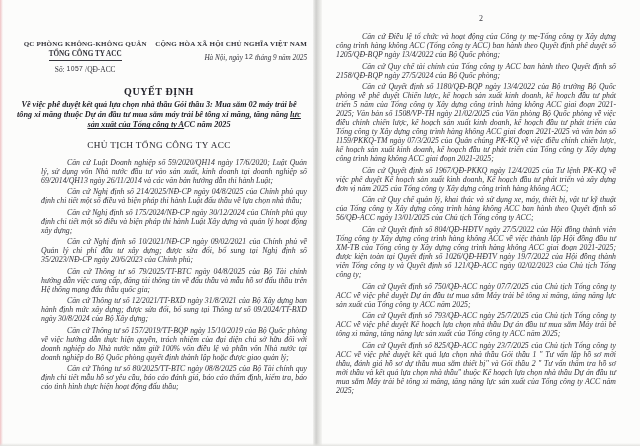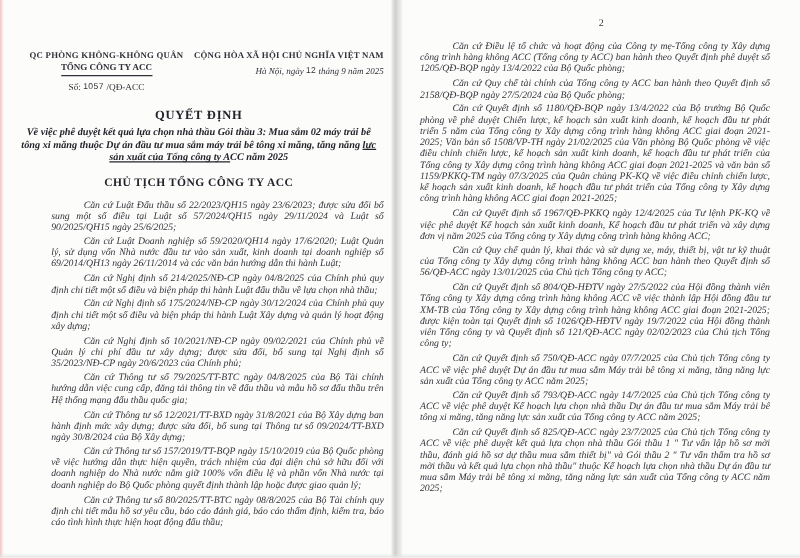--- a/index.html
+++ b/index.html
@@ -44,21 +44,21 @@
     font-family:"Liberation Sans", sans-serif;
     font-style:normal;font-size:6.8px;letter-spacing:.4px;position:relative;top:-1px;
   }
 
   
   .title-block{text-align:center;margin:12px 10px 0 12px;}
   .decision-heading{font-size:10px;font-weight:bold;letter-spacing:.6px;color:#23232b;}
   .decision-subtitle{
     font-size:8.2px;font-weight:bold;line-height:10.2px;margin-top:3px;color:#23232b;font-style:italic;
   }
-  .authority-line{font-size:9.2px;font-weight:bold;letter-spacing:.4px;margin-top:9px;color:#23232b;}
+  .authority-line{font-size:9.2px;font-weight:normal;letter-spacing:.4px;margin-top:9px;color:#23232b;}
 
   
   .body-col{font-style:italic;font-size:7.8px;line-height:9.05px;text-align:justify;}
   .page-left .body-col{margin:8px 6px 0 38px;}
   .page-right .body-col{margin:9px 24px 0 14px;}
   .body-col p{margin:0 0 2.4px 0;text-indent:26px;}
 
   .page-number{
     text-align:center;font-size:8px;margin-top:14px;font-style:normal;color:#3a3a42;
   }
@@ -94,21 +94,20 @@
 
     <div class="title-block">
       <div class="decision-heading">QUYẾT ĐỊNH</div>
       <div class="decision-subtitle">
         <span>Về việc phê duyệt kết quả lựa chọn nhà thầu Gói thầu 3: Mua sắm 02 máy trải bê tông xi măng thuộc Dự án đầu tư mua sắm máy trải bê tông xi măng, tăng năng </span><span class="u">lực sản xuất của Tổng công ty A</span><span>CC năm 2025</span>
       </div>
       <div class="authority-line">CHỦ TỊCH TỔNG CÔNG TY ACC</div>
     </div>
 
     <div class="body-col">
-        <p>Căn cứ Luật Đấu thầu số 22/2023/QH15 ngày 23/6/2023; được sửa đổi bổ sung một số điều tại Luật số 57/2024/QH15 ngày 29/11/2024 và Luật số 90/2025/QH15 ngày 25/6/2025;</p>
         <p>Căn cứ Luật Doanh nghiệp số 59/2020/QH14 ngày 17/6/2020; Luật Quản lý, sử dụng vốn Nhà nước đầu tư vào sản xuất, kinh doanh tại doanh nghiệp số 69/2014/QH13 ngày 26/11/2014 và các văn bản hướng dẫn thi hành Luật;</p>
         <p>Căn cứ Nghị định số 214/2025/NĐ-CP ngày 04/8/2025 của Chính phủ quy định chi tiết một số điều và biện pháp thi hành Luật đấu thầu về lựa chọn nhà thầu;</p>
         <p>Căn cứ Nghị định số 175/2024/NĐ-CP ngày 30/12/2024 của Chính phủ quy định chi tiết một số điều và biện pháp thi hành Luật Xây dựng và quản lý hoạt động xây dựng;</p>
         <p>Căn cứ Nghị định số 10/2021/NĐ-CP ngày 09/02/2021 của Chính phủ về Quản lý chi phí đầu tư xây dựng; được sửa đổi, bổ sung tại Nghị định số 35/2023/NĐ-CP ngày 20/6/2023 của Chính phủ;</p>
         <p>Căn cứ Thông tư số 79/2025/TT-BTC ngày 04/8/2025 của Bộ Tài chính hướng dẫn việc cung cấp, đăng tải thông tin về đấu thầu và mẫu hồ sơ đấu thầu trên Hệ thống mạng đấu thầu quốc gia;</p>
         <p>Căn cứ Thông tư số 12/2021/TT-BXD ngày 31/8/2021 của Bộ Xây dựng ban hành định mức xây dựng; được sửa đổi, bổ sung tại Thông tư số 09/2024/TT-BXD ngày 30/8/2024 của Bộ Xây dựng;</p>
         <p>Căn cứ Thông tư số 157/2019/TT-BQP ngày 15/10/2019 của Bộ Quốc phòng về việc hướng dẫn thực hiện quyền, trách nhiệm của đại diện chủ sở hữu đối với doanh nghiệp do Nhà nước nắm giữ 100% vốn điều lệ và phần vốn Nhà nước tại doanh nghiệp do Bộ Quốc phòng quyết định thành lập hoặc được giao quản lý;</p>
         <p>Căn cứ Thông tư số 80/2025/TT-BTC ngày 08/8/2025 của Bộ Tài chính quy định chi tiết mẫu hồ sơ yêu cầu, báo cáo đánh giá, báo cáo thẩm định, kiểm tra, báo cáo tình hình thực hiện hoạt động đấu thầu;</p>
       </div>
   </div>
@@ -118,19 +117,19 @@
   <div class="page page-right">
     <div class="page-number">2</div>
     <div class="body-col">
         <p>Căn cứ Điều lệ tổ chức và hoạt động của Công ty mẹ-Tổng công ty Xây dựng công trình hàng không ACC (Tổng công ty ACC) ban hành theo Quyết định phê duyệt số 1205/QĐ-BQP ngày 13/4/2022 của Bộ Quốc phòng;</p>
         <p>Căn cứ Quy chế tài chính của Tổng công ty ACC ban hành theo Quyết định số 2158/QĐ-BQP ngày 27/5/2024 của Bộ Quốc phòng;</p>
         <p>Căn cứ Quyết định số 1180/QĐ-BQP ngày 13/4/2022 của Bộ trưởng Bộ Quốc phòng về phê duyệt Chiến lược, kế hoạch sản xuất kinh doanh, kế hoạch đầu tư phát triển 5 năm của Tổng công ty Xây dựng công trình hàng không ACC giai đoạn 2021-2025; Văn bản số 1508/VP-TH ngày 21/02/2025 của Văn phòng Bộ Quốc phòng về việc điều chỉnh chiến lược, kế hoạch sản xuất kinh doanh, kế hoạch đầu tư phát triển của Tổng công ty Xây dựng công trình hàng không ACC giai đoạn 2021-2025 và văn bản số 1159/PKKQ-TM ngày 07/3/2025 của Quân chủng PK-KQ về việc điều chỉnh chiến lược, kế hoạch sản xuất kinh doanh, kế hoạch đầu tư phát triển của Tổng công ty Xây dựng công trình hàng không ACC giai đoạn 2021-2025;</p>
         <p>Căn cứ Quyết định số 1967/QĐ-PKKQ ngày 12/4/2025 của Tư lệnh PK-KQ về việc phê duyệt Kế hoạch sản xuất kinh doanh, Kế hoạch đầu tư phát triển và xây dựng đơn vị năm 2025 của Tổng công ty Xây dựng công trình hàng không ACC;</p>
         <p>Căn cứ Quy chế quản lý, khai thác và sử dụng xe, máy, thiết bị, vật tư kỹ thuật của Tổng công ty Xây dựng công trình hàng không ACC ban hành theo Quyết định số 56/QĐ-ACC ngày 13/01/2025 của Chủ tịch Tổng công ty ACC;</p>
         <p>Căn cứ Quyết định số 804/QĐ-HĐTV ngày 27/5/2022 của Hội đồng thành viên Tổng công ty Xây dựng công trình hàng không ACC về việc thành lập Hội đồng đầu tư XM-TB của Tổng công ty Xây dựng công trình hàng không ACC giai đoạn 2021-2025; được kiện toàn tại Quyết định số 1026/QĐ-HĐTV ngày 19/7/2022 của Hội đồng thành viên Tổng công ty và Quyết định số 121/QĐ-ACC ngày 02/02/2023 của Chủ tịch Tổng công ty;</p>
         <p>Căn cứ Quyết định số 750/QĐ-ACC ngày 07/7/2025 của Chủ tịch Tổng công ty ACC về việc phê duyệt Dự án đầu tư mua sắm Máy trải bê tông xi măng, tăng năng lực sản xuất của Tổng công ty ACC năm 2025;</p>
-        <p>Căn cứ Quyết định số 793/QĐ-ACC ngày 14/7/2025 của Chủ tịch Tổng công ty ACC về việc phê duyệt Kế hoạch lựa chọn nhà thầu Dự án đầu tư mua sắm Máy trải bê tông xi măng, tăng năng lực sản xuất của Tổng công ty ACC năm 2025;</p>
+        <p>Căn cứ Quyết định số 793/QĐ-ACC ngày 25/7/2025 của Chủ tịch Tổng công ty ACC về việc phê duyệt Kế hoạch lựa chọn nhà thầu Dự án đầu tư mua sắm Máy trải bê tông xi măng, tăng năng lực sản xuất của Tổng công ty ACC năm 2025;</p>
         <p>Căn cứ Quyết định số 825/QĐ-ACC ngày 23/7/2025 của Chủ tịch Tổng công ty ACC về việc phê duyệt kết quả lựa chọn nhà thầu Gói thầu 1 " Tư vấn lập hồ sơ mời thầu, đánh giá hồ sơ dự thầu mua sắm thiết bị" và Gói thầu 2 " Tư vấn thẩm tra hồ sơ mời thầu và kết quả lựa chọn nhà thầu" thuộc Kế hoạch lựa chọn nhà thầu Dự án đầu tư mua sắm Máy trải bê tông xi măng, tăng năng lực sản xuất của Tổng công ty ACC năm 2025;</p>
       </div>
   </div>
 
   <div class="edge-bottom"></div>
 </div>
 
 </body></html>

